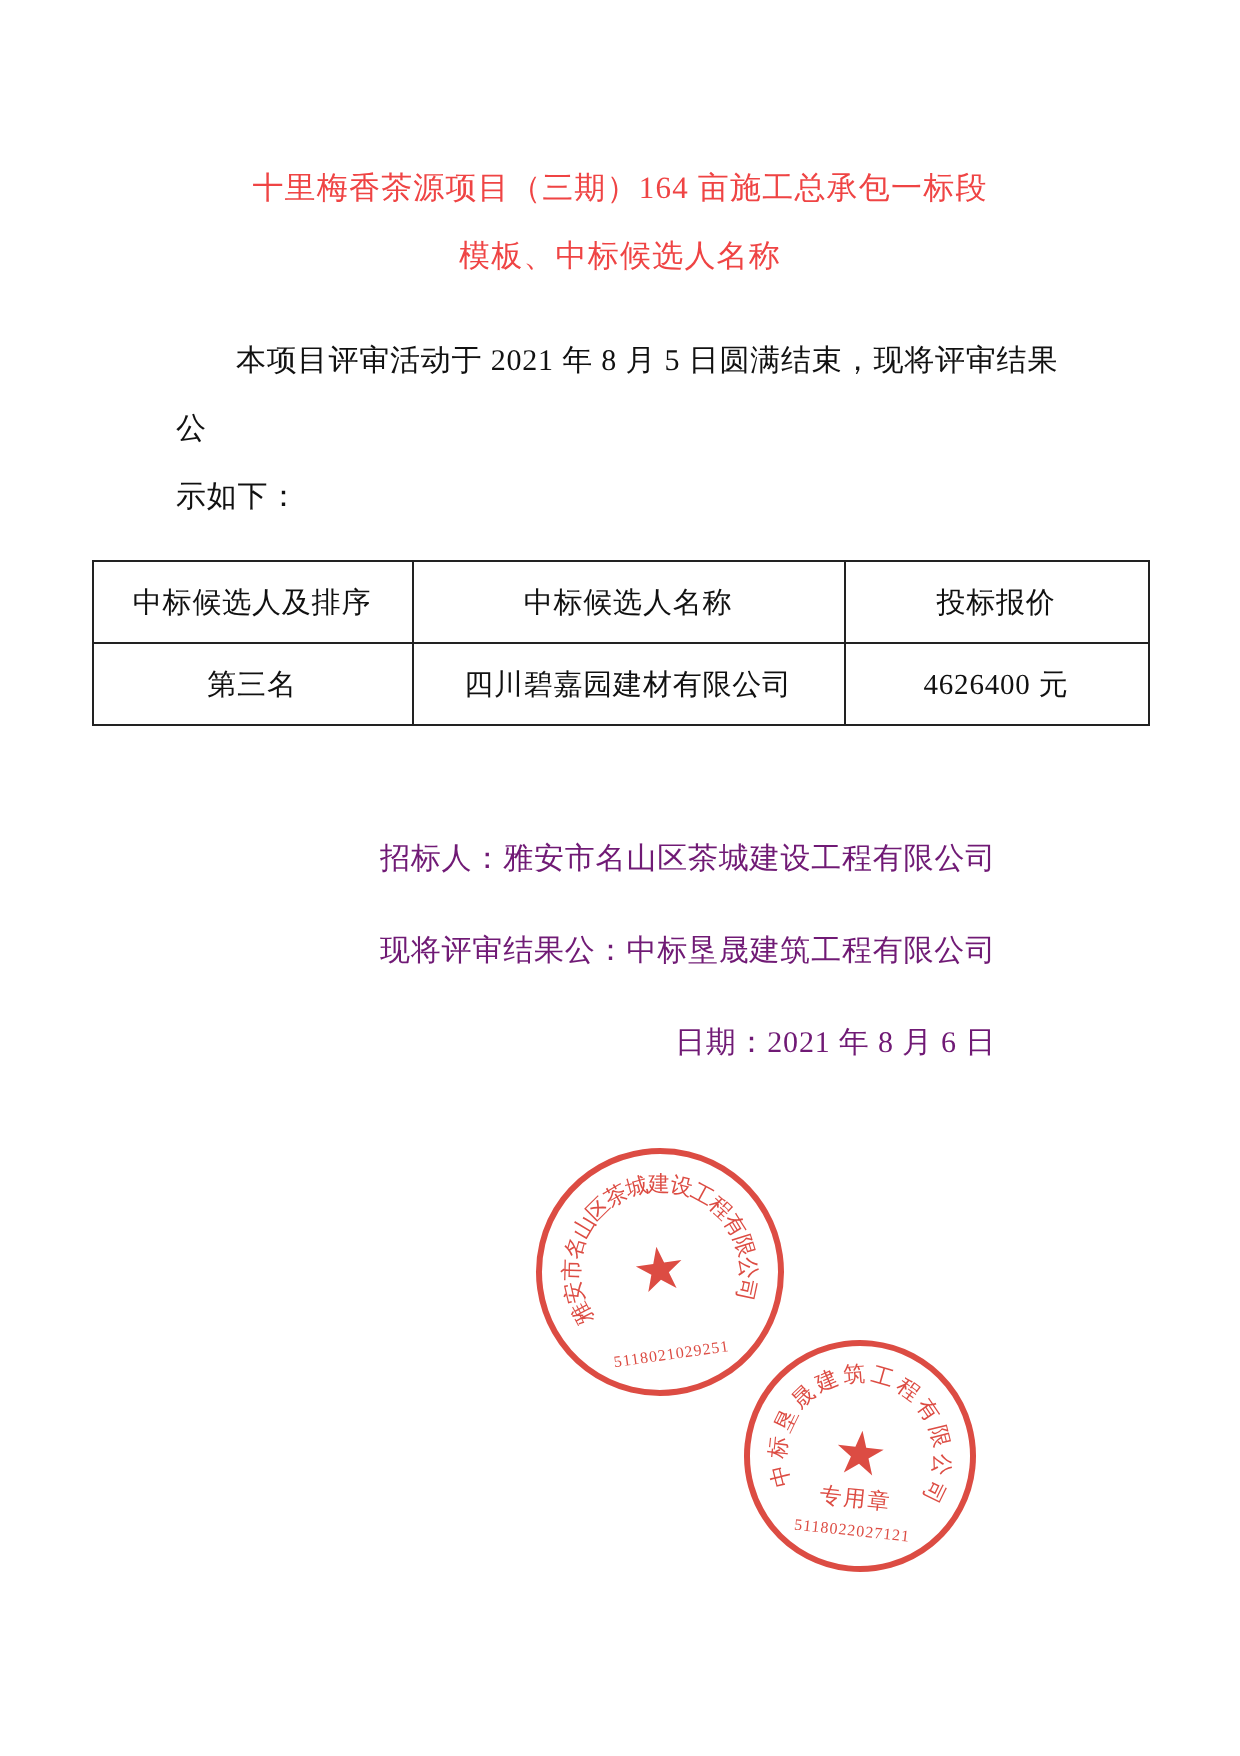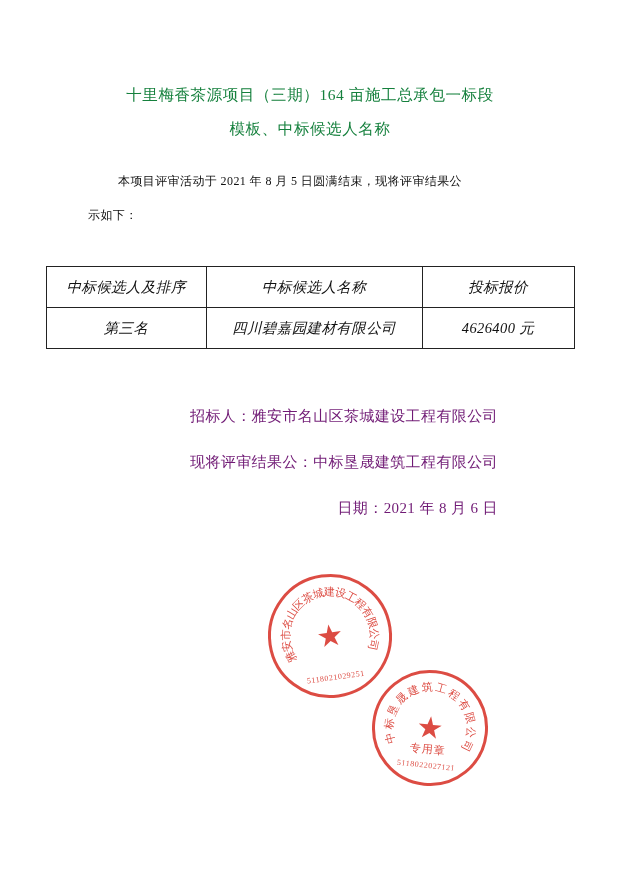--- a/index.html
+++ b/index.html
@@ -22,42 +22,41 @@
     padding: 0;
   }
   .title-block {
     margin-top: 78px;
     text-align: center;
   }
   .title-line {
     font-size: 15.5px;
     letter-spacing: 0.6px;
     line-height: 34px;
-    color: #15803d;
+    color: #ef4444;
   }
   .body-block {
     margin-top: 18px;
     padding: 0 88px 0 88px;
   }
   .para {
-    font-size: 12px;
+    font-size: 15px;
     line-height: 34px;
     letter-spacing: 0.4px;
     text-indent: 0;
     color: #111;
   }
   .para.indent {
     text-indent: 30px;
   }
   table.result-table {
     border-collapse: collapse;
     width: 528px;
-    margin: 34px auto 0 auto;
+    margin: 14px auto 0 auto;
     table-layout: fixed;
-    font-style: italic;
   }
   table.result-table td, table.result-table th {
     border: 1px solid #222;
     height: 38px;
     text-align: center;
     vertical-align: middle;
     font-size: 14.5px;
     font-weight: normal;
     letter-spacing: 0.4px;
     color: #111;

